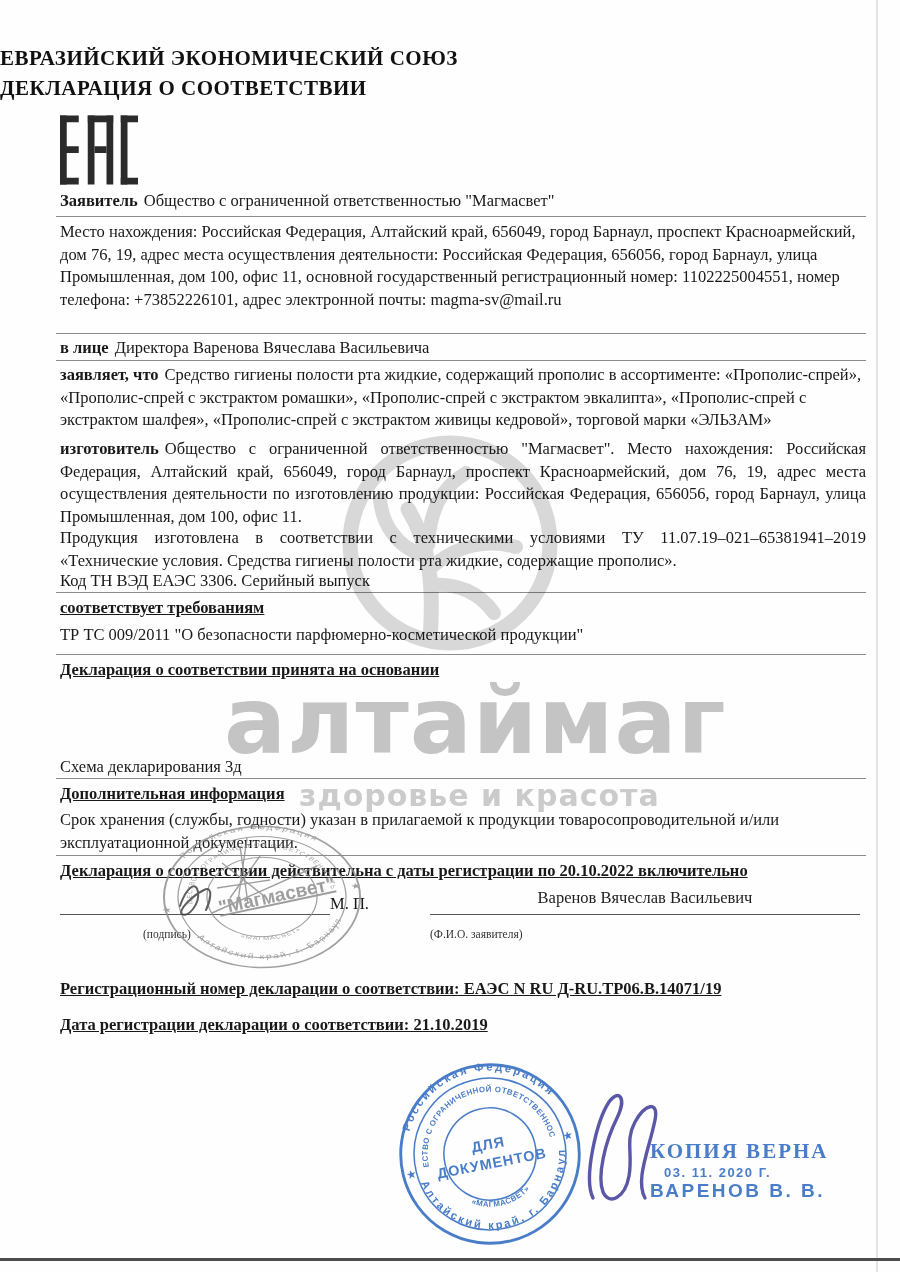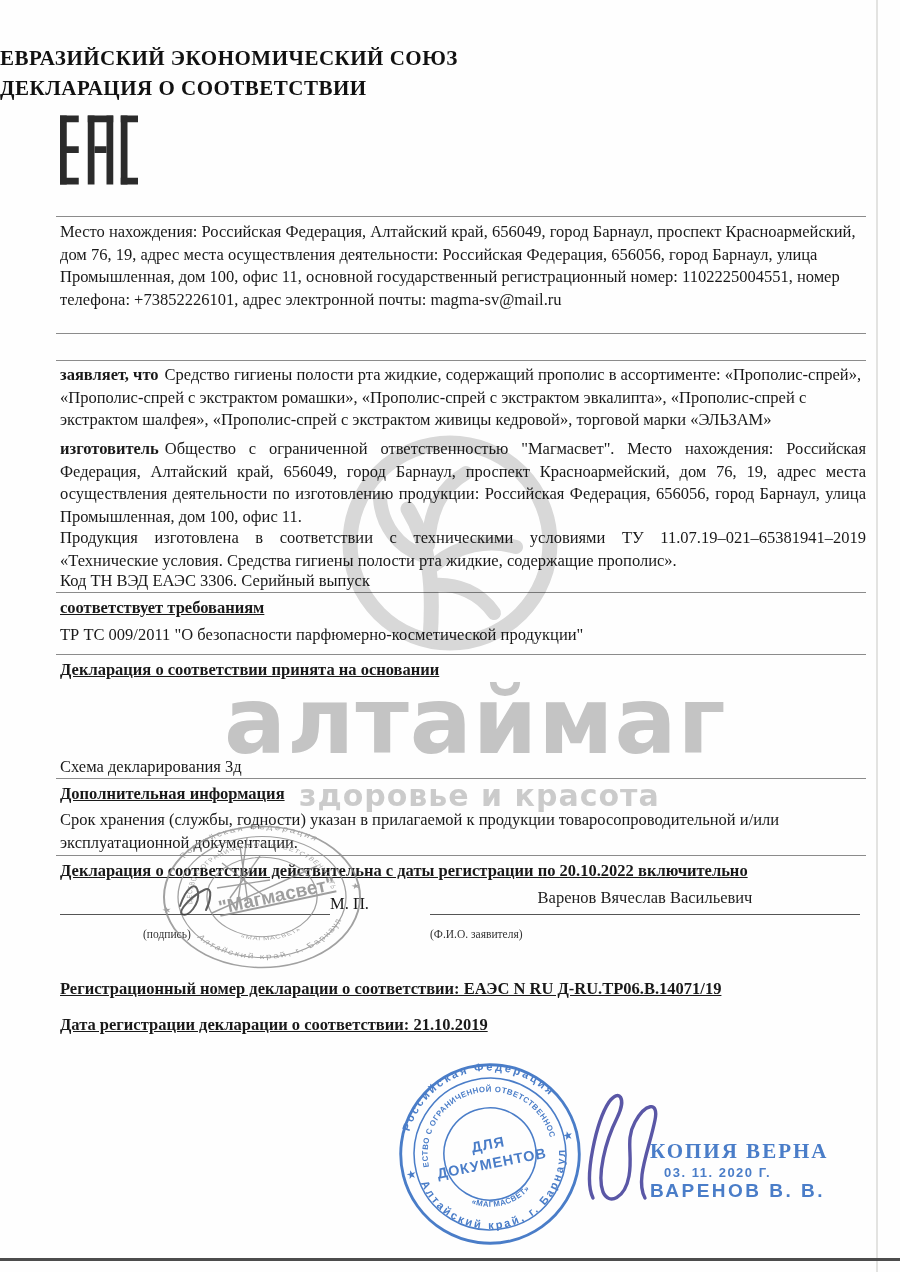--- a/index.html
+++ b/index.html
@@ -52,25 +52,31 @@
       <rect x="37" y="0" width="9" height="92"></rect>
         <rect x="62" y="0" width="9" height="92"></rect>
       <rect x="37" y="0" width="34" height="9"></rect>
         <rect x="46" y="41" width="16" height="9"></rect>
       <rect x="81" y="0" width="9" height="92"></rect>
         <rect x="81" y="0" width="23" height="9"></rect>
       <rect x="81" y="83" width="23" height="9"></rect>
     </g>
   </svg>
 
+  <div class="abs para" style="top:190px">
+    <span class="lead">Заявитель</span><span>Общество с ограниченной ответственностью "Магмасвет"</span>
+  </div>
   <div class="abs rule" style="top:216px"></div>
 
   <div class="abs para" style="top:221px">Место нахождения: Российская Федерация, Алтайский край, 656049, город Барнаул, проспект Красноармейский, дом 76, 19, адрес места осуществления деятельности: Российская Федерация, 656056, город Барнаул, улица Промышленная, дом 100, офис 11, основной государственный регистрационный номер: 1102225004551, номер телефона: +73852226101, адрес электронной почты: magma-sv@mail.ru</div>
   <div class="abs rule" style="top:333px"></div>
 
+  <div class="abs para" style="top:337px">
+    <span class="lead">в лице</span><span>Директора Варенова Вячеслава Васильевича</span>
+  </div>
   <div class="abs rule" style="top:360px"></div>
 
   <div class="abs para" style="top:364px">
     <span class="lead">заявляет, что</span><span>Средство гигиены полости рта жидкие, содержащий прополис в ассортименте: «Прополис-спрей», «Прополис-спрей с экстрактом ромашки»,  «Прополис-спрей с экстрактом эвкалипта», «Прополис-спрей с экстрактом шалфея»,  «Прополис-спрей с экстрактом живицы кедровой», торговой марки «ЭЛЬЗАМ»</span>
   </div>
 
   <div class="abs para just" style="top:438px">
     <span class="lead">изготовитель</span><span>Общество с ограниченной ответственностью "Магмасвет". Место нахождения: Российская Федерация, Алтайский край, 656049, город Барнаул, проспект Красноармейский, дом 76, 19, адрес места осуществления деятельности по изготовлению продукции: Российская Федерация, 656056, город Барнаул, улица Промышленная, дом 100, офис 11.</span>
   </div>
 

